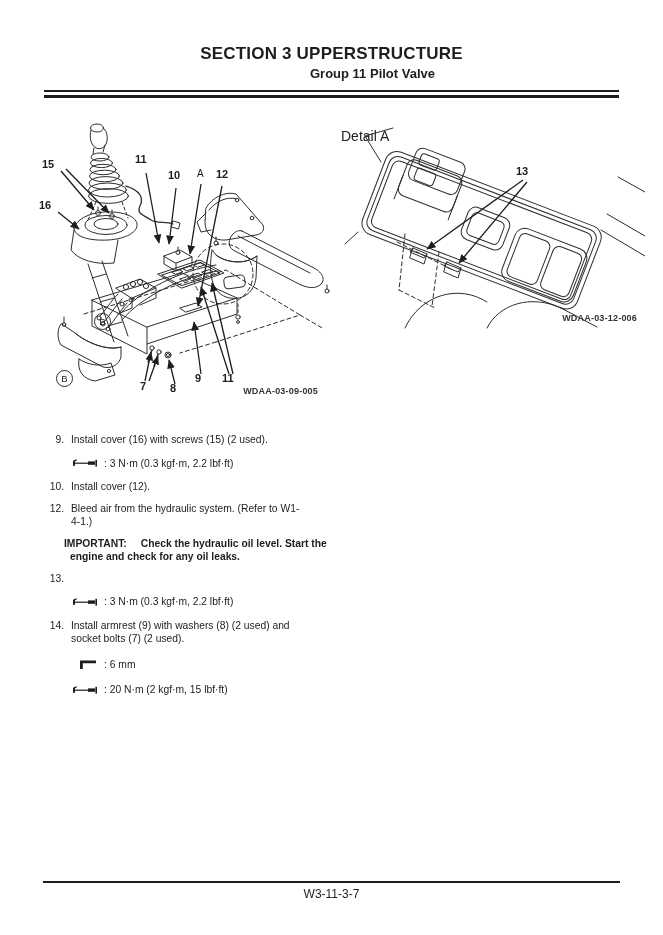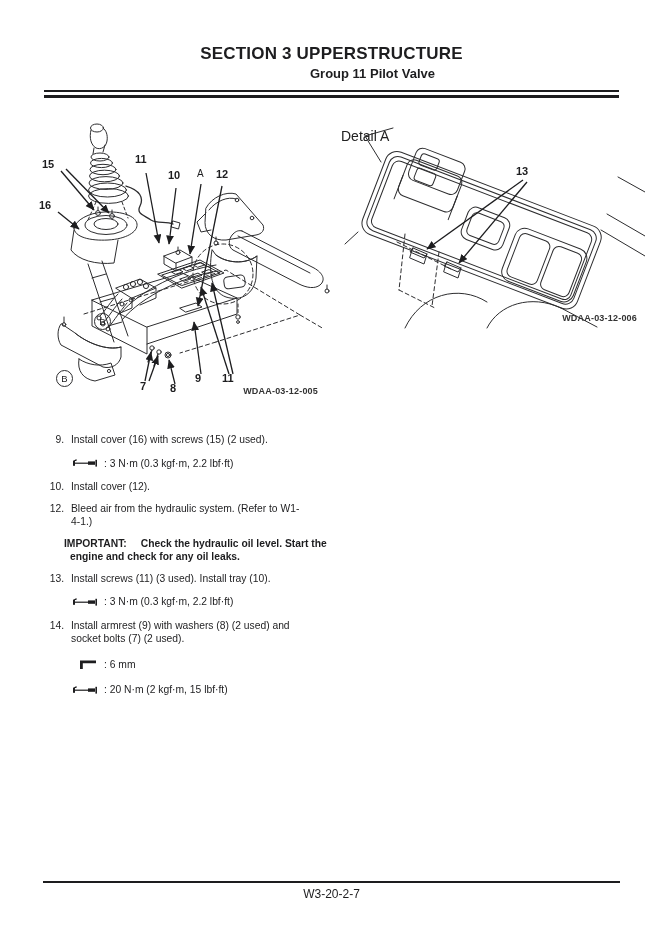--- a/index.html
+++ b/index.html
@@ -175,21 +175,21 @@
   <div class="abs callout" style="left:135px;top:154px;">11</div>
   <div class="abs callout" style="left:168px;top:170px;">10</div>
   <div class="abs callout light" style="left:197px;top:168px;">A</div>
   <div class="abs callout" style="left:216px;top:169px;">12</div>
   <div class="abs bcirc" style="left:94px;top:313px;">B</div>
   <div class="abs bcirc" style="left:56px;top:370px;">B</div>
   <div class="abs callout" style="left:140px;top:381px;">7</div>
   <div class="abs callout" style="left:170px;top:383px;">8</div>
   <div class="abs callout" style="left:195px;top:373px;">9</div>
   <div class="abs callout" style="left:222px;top:373px;">11</div>
-  <div class="abs figcap" style="left:230px;top:386px;width:88px;text-align:right;">WDAA-03-12-005</div>
+  <div class="abs figcap" style="left:230px;top:386px;width:88px;text-align:right;">WDAA-03-09-005</div>
 
   <div class="abs detail-title" style="left:341px;top:128px;">Detail A</div>
   <div class="abs fig-right">
     <svg viewBox="0 0 310 212" width="310" height="212">
       <defs>
         <marker id="ah2" markerWidth="8" markerHeight="8" refX="6.5" refY="3" orient="auto">
           <path d="M0,0 L7,3 L0,6 Z" fill="#1d1d1f"></path>
         </marker>
       </defs>
       <g fill="none" stroke="#2d2d2f" stroke-width="1" stroke-linecap="round" stroke-linejoin="round">
@@ -273,23 +273,20 @@
     <div class="important">
       <div class="row1">
         <span class="lbl">IMPORTANT:</span>
         <span>Check the hydraulic oil level. Start the</span>
       </div>
       <div class="row2">engine and check for any oil leaks.</div>
     </div>
 
     <div class="step">
       <span class="num">13.</span>
-      <span class="lines">
-          <span>Install screws (11) (3 used). Install tray (10).</span>
-        </span>
     </div>
     <div class="spec">
       <svg width="26" height="10" viewBox="0 0 26 10">
         <g fill="#1d1d1f">
             <rect x="1" y="2.8" width="2" height="5"></rect>
             <path d="M1,3 L4.5,1 L4.5,3 Z"></path>
         <rect x="3" y="4.6" width="14" height="1.2"></rect>
             <rect x="16" y="3.4" width="7" height="3.4"></rect>
         <rect x="23.4" y="1.8" width="1.6" height="6.8"></rect>
           </g>
@@ -319,15 +316,15 @@
             <rect x="16" y="3.4" width="7" height="3.4"></rect>
         <rect x="23.4" y="1.8" width="1.6" height="6.8"></rect>
           </g>
       </svg>
       <span>: 20 N·m (2 kgf·m, 15 lbf·ft)</span>
     </div>
 
   </div>
 
   <div class="abs foot-rule"></div>
-  <div class="abs page-num">W3-20-2-7</div>
+  <div class="abs page-num">W3-11-3-7</div>
 
 </div>
 
 </body></html>

